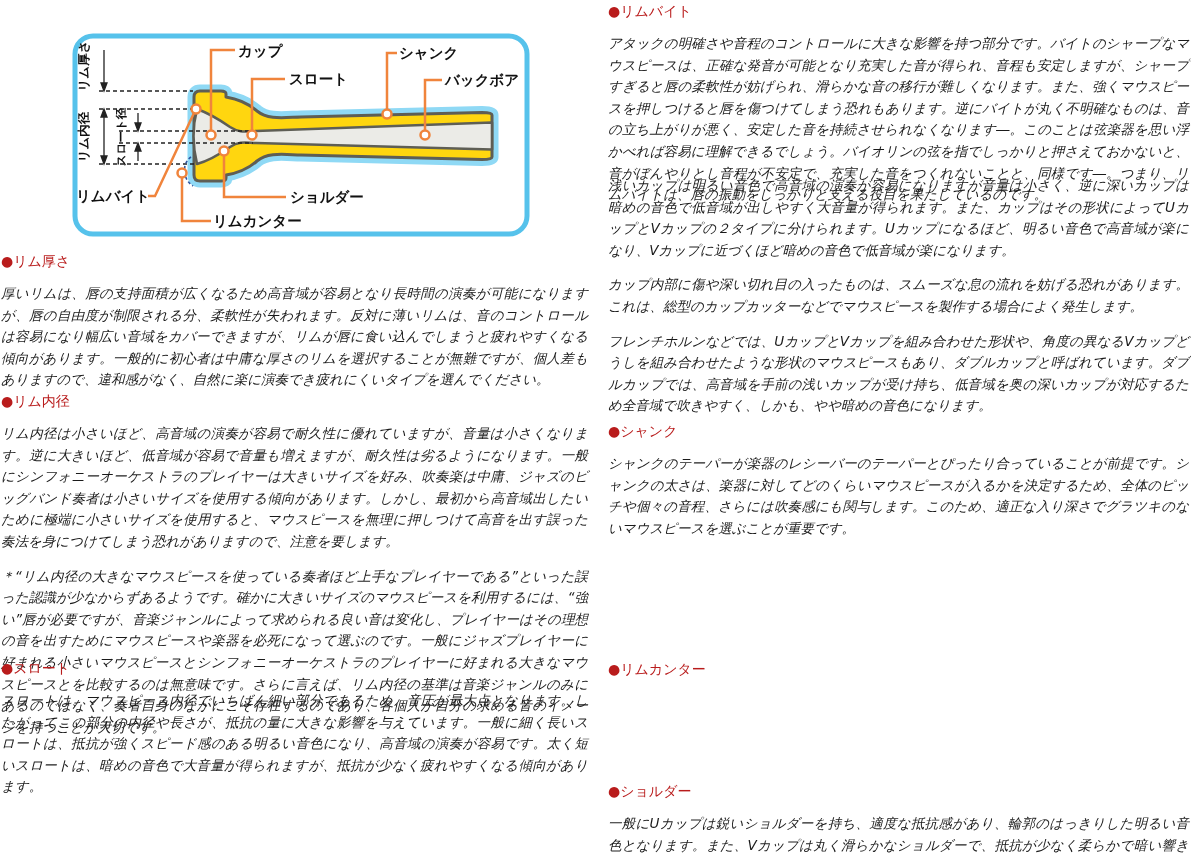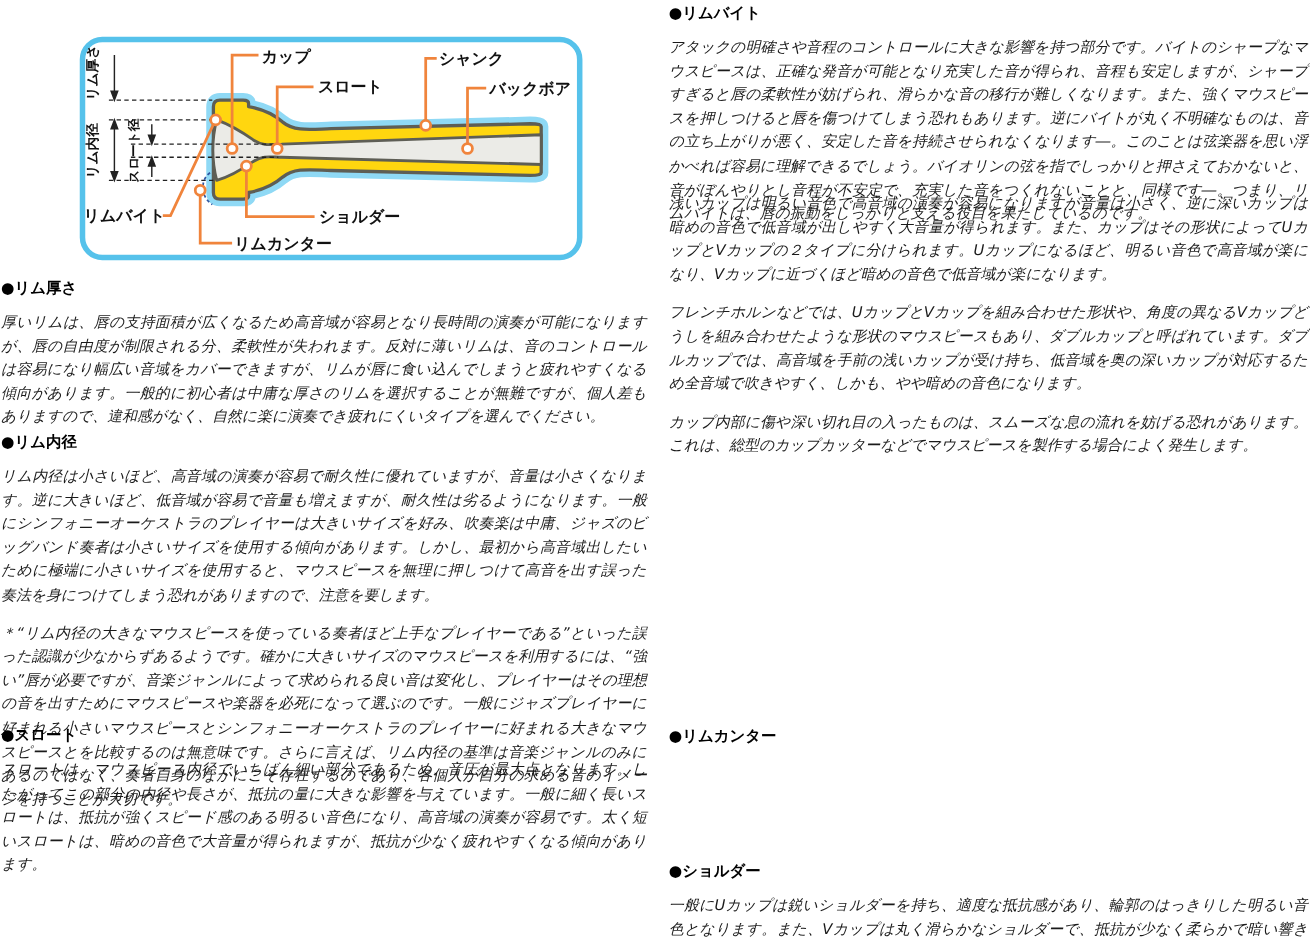--- a/index.html
+++ b/index.html
@@ -2,21 +2,21 @@
 <html><head>
 <meta charset="utf-8">
 <style>
   html,body{margin:0;padding:0;background:#ffffff;}
   body{width:1191px;height:856px;position:relative;overflow:hidden;
        font-family:"DejaVu Sans","Liberation Sans",sans-serif;color:#1a1a1a;}
   .col{position:absolute;top:0;height:856px;}
   .col-left{left:1px;width:587px;}
   .col-right{left:608px;width:581px;}
   .sec{position:absolute;left:0;width:100%;}
-  .sec h2{font-size:14px;font-weight:bold;margin:0 0 12px 0;color:#000000;}
+  .sec h2{font-size:14px;font-weight:normal;margin:0 0 12px 0;color:#b91c1c;}
   .sec p{font-size:13.5px;line-height:21.6px;text-align:justify;margin:0 0 13px 0;color:#1a1a1a;font-style:italic;}
   .diagram{position:absolute;left:0;top:0;}
   svg text{font-family:"DejaVu Sans","Liberation Sans",sans-serif;font-weight:bold;fill:#111;}
   .dim-label{font-size:12.5px;}
   .dim-label-sm{font-size:11.5px;}
   .part-label{font-size:14.5px;}
 </style>
 </head>
 <body>
 
@@ -120,24 +120,28 @@
 
 <div class="col col-right">
 
   <section class="sec" style="top:3px">
     <h2>●リムバイト</h2>
     <p>アタックの明確さや音程のコントロールに大きな影響を持つ部分です。バイトのシャープなマウスピースは、正確な発音が可能となり充実した音が得られ、音程も安定しますが、シャープすぎると唇の柔軟性が妨げられ、滑らかな音の移行が難しくなります。また、強くマウスピースを押しつけると唇を傷つけてしまう恐れもあります。逆にバイトが丸く不明確なものは、音の立ち上がりが悪く、安定した音を持続させられなくなります―。このことは弦楽器を思い浮かべれば容易に理解できるでしょう。バイオリンの弦を指でしっかりと押さえておかないと、音がぼんやりとし音程が不安定で、充実した音をつくれないことと、同様です―。つまり、リムバイトは、唇の振動をしっかりと支える役目を果たしているのです。</p>
   </section>
 
   <section class="sec" style="top:175px">
     <p>浅いカップは明るい音色で高音域の演奏が容易になりますが音量は小さく、逆に深いカップは暗めの音色で低音域が出しやすく大音量が得られます。また、カップはその形状によってUカップとVカップの２タイプに分けられます。Uカップになるほど、明るい音色で高音域が楽になり、Vカップに近づくほど暗めの音色で低音域が楽になります。</p>
+    <p>カップ内部に傷や深い切れ目の入ったものは、スムーズな息の流れを妨げる恐れがあります。これは、総型のカップカッターなどでマウスピースを製作する場合によく発生します。</p>
     <p>フレンチホルンなどでは、UカップとVカップを組み合わせた形状や、角度の異なるVカップどうしを組み合わせたような形状のマウスピースもあり、ダブルカップと呼ばれています。ダブルカップでは、高音域を手前の浅いカップが受け持ち、低音域を奥の深いカップが対応するため全音域で吹きやすく、しかも、やや暗めの音色になります。</p>
-    <p>カップ内部に傷や深い切れ目の入ったものは、スムーズな息の流れを妨げる恐れがあります。これは、総型のカップカッターなどでマウスピースを製作する場合によく発生します。</p>
   </section>
 
+  <section class="sec" style="top:423px">
+    <h2>●シャンク</h2>
+    <p>シャンクのテーパーが楽器のレシーバーのテーパーとぴったり合っていることが前提です。シャンクの太さは、楽器に対してどのくらいマウスピースが入るかを決定するため、全体のピッチや個々の音程、さらには吹奏感にも関与します。このため、適正な入り深さでグラツキのないマウスピースを選ぶことが重要です。</p>
+  </section>
 
   <section class="sec" style="top:538px">
   </section>
 
   <section class="sec" style="top:661px">
     <h2>●リムカンター</h2>
   </section>
 
   <section class="sec" style="top:783px">
     <h2>●ショルダー</h2>

